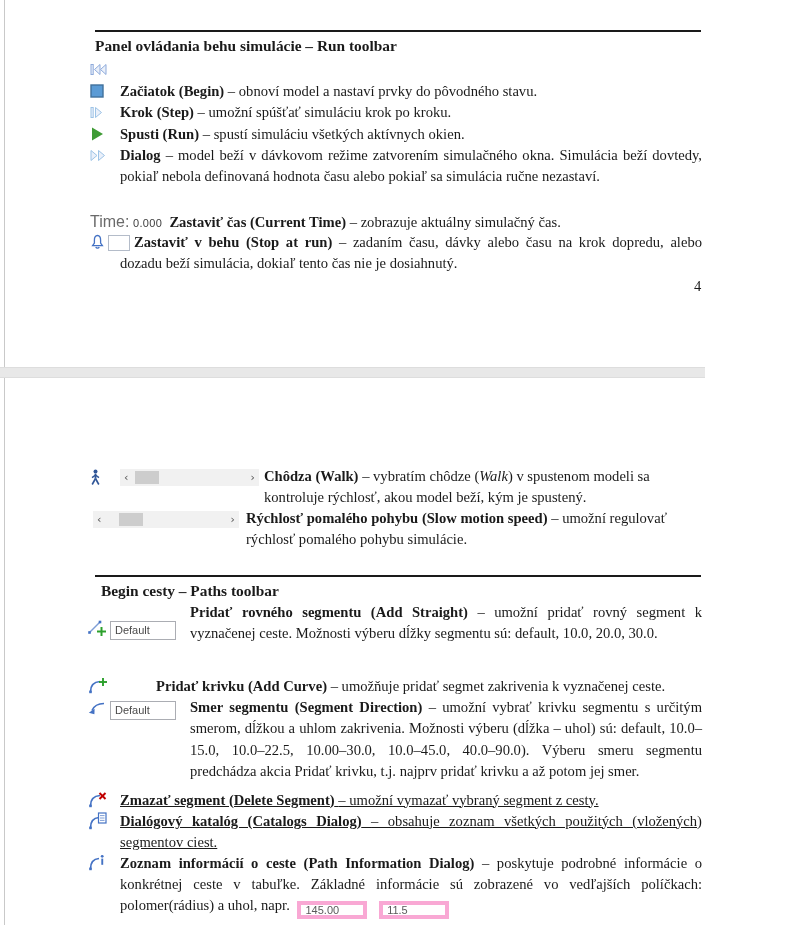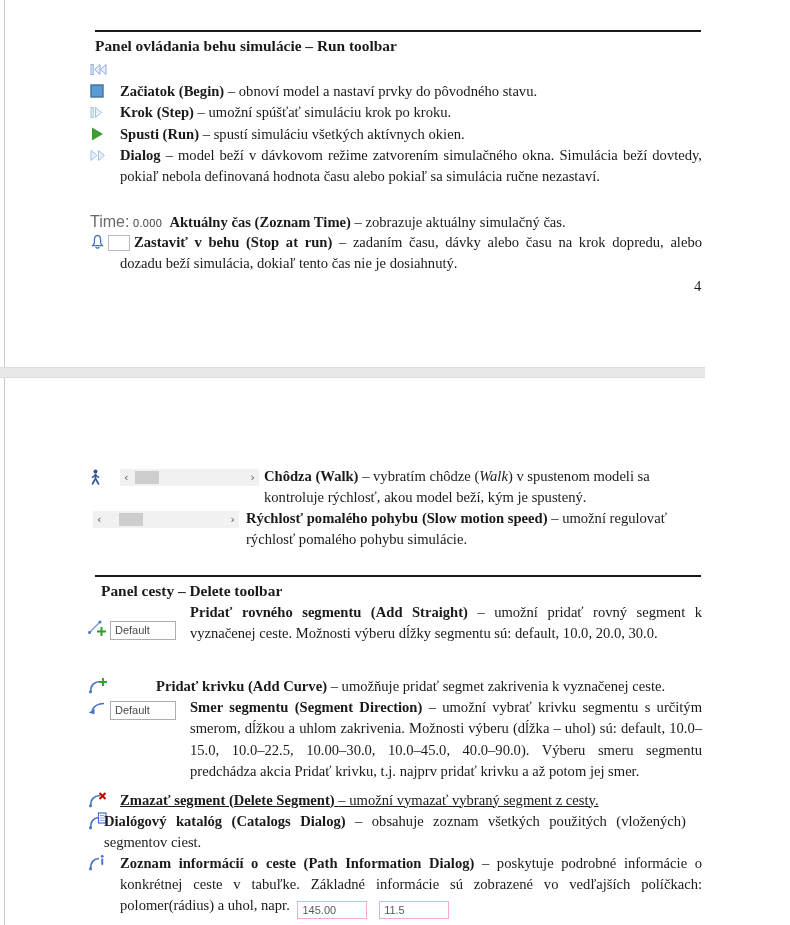--- a/index.html
+++ b/index.html
@@ -20,21 +20,21 @@
   .time-label{font-size:16px;color:#6a6a6a;}
   .time-value{font-size:11px;color:#3d3d3d;letter-spacing:.3px;}
   .checkbox{position:absolute;width:20px;height:14px;background:#fff;border:1px solid #b4bcc9;}
   .scrollbar{position:absolute;height:17px;background:#f1f1f1;}
   .sb-arrow{position:absolute;top:1px;font-family:"DejaVu Sans", sans-serif;font-size:11px;color:#555;line-height:15px;}
   .sb-arrow.left{left:4px;}
   .sb-arrow.right{right:4px;}
   .sb-thumb{position:absolute;top:2px;width:24px;height:13px;background:#cdcdcd;}
   .default-box{position:absolute;width:56px;height:15px;background:#fff;border:1px solid #abadb3;
                font-family:"Liberation Sans", sans-serif;font-size:11px;color:#4a4a4a;padding:1px 4px;line-height:14px;}
-  .mini-input{display:inline-block;box-sizing:border-box;width:70px;height:18px;background:#fff;border:1px solid #f9a8d4;
+  .mini-input{display:inline-block;box-sizing:border-box;width:70px;height:18px;background:#fff;border:4px solid #f9a8d4;
               font-family:"Liberation Sans", sans-serif;font-size:11px;color:#5a5a5a;padding:1px 4px;
               vertical-align:-4px;margin-left:4px;}
   b{font-weight:bold;}
   i{font-style:italic;}
 </style>
 </head>
 <body>
 
 <div class="canvas">
 
@@ -75,21 +75,21 @@
     <div class="txt" style="left:120px;top:123.5px;width:582px;"><b>Spusti (Run)</b> <span>– spustí simuláciu všetkých aktívnych okien.</span></div>
 
     <span class="icon" style="left:90px;top:148px;">
       <svg width="17" height="15" viewBox="0 0 17 15">
         <polygon points="1,2.5 7,7.5 1,12.5" fill="#eaf0fa" stroke="#9dc3e6"></polygon>
         <polygon points="8.5,2.5 14.5,7.5 8.5,12.5" fill="#eaf0fa" stroke="#9dc3e6"></polygon>
       </svg>
     </span>
     <div class="txt j" style="left:120px;top:145px;width:582px;"><b>Dialog</b> <span>– model beží v dávkovom režime zatvorením simulačného okna. Simulácia beží dovtedy, pokiaľ nebola definovaná hodnota času alebo pokiaľ sa simulácia ručne nezastaví.</span></div>
 
-    <div class="txt" style="left:90px;top:210.5px;width:612px;"><span class="sans time-label">Time:</span> <span class="sans time-value">0.000</span>&nbsp; <b>Aktuálny čas (Zoznam Time)</b> <span>– zobrazuje aktuálny simulačný čas.</span></div>
+    <div class="txt" style="left:90px;top:210.5px;width:612px;"><span class="sans time-label">Time:</span> <span class="sans time-value">0.000</span>&nbsp; <b>Zastaviť čas (Current Time)</b> <span>– zobrazuje aktuálny simulačný čas.</span></div>
 
     <span class="icon" style="left:91px;top:234px;">
       <svg width="13" height="16" viewBox="0 0 13 16">
         <path d="M6.5,1.5 C4.2,1.5 3.4,3.6 3.4,6.2 L3.4,9 L1.6,11.6 L11.4,11.6 L9.6,9 L9.6,6.2 C9.6,3.6 8.8,1.5 6.5,1.5 Z" fill="none" stroke="#4472c4" stroke-width="1.3"></path>
         <path d="M4.8,13 A1.8,1.8 0 0 0 8.2,13" fill="none" stroke="#4472c4" stroke-width="1.3"></path>
       </svg>
     </span>
     <span class="checkbox" style="left:108px;top:235px;"></span>
     <div class="txt j" style="left:120px;top:232px;width:582px;text-indent:14px;"><b>Zastaviť v behu (Stop at run)</b> <span>– zadaním času, dávky alebo času na krok dopredu, alebo dozadu beží simulácia, dokiaľ tento čas nie je dosiahnutý.</span></div>
 
@@ -119,21 +119,21 @@
     <div class="txt" style="left:264px;top:88px;width:442px;"><b>Chôdza (Walk)</b> <span><span>– vybratím chôdze (</span><i>Walk</i><span>) v spustenom modeli sa kontroluje rýchlosť, akou model beží, kým je spustený.</span></span></div>
 
     <div class="scrollbar" style="left:93px;top:133px;width:146px;">
       <span class="sb-arrow left">‹</span>
       <span class="sb-thumb" style="left:26px;"></span>
       <span class="sb-arrow right">›</span>
     </div>
     <div class="txt" style="left:246px;top:130px;width:452px;"><b>Rýchlosť pomalého pohybu (Slow motion speed)</b> <span>– umožní regulovať rýchlosť pomalého pohybu simulácie.</span></div>
 
     <div class="rule" style="left:95px;top:197px;width:606px;"></div>
-    <div class="heading" style="left:101px;top:204px;">Panel cesty – Delete toolbar</div>
+    <div class="heading" style="left:101px;top:204px;">Begin cesty – Paths toolbar</div>
 
     <span class="icon" style="left:87px;top:241px;">
       <svg width="21" height="19" viewBox="0 0 21 19">
         <line x1="2.5" y1="13.5" x2="13" y2="3" stroke="#7f9ed6" stroke-width="1.5"></line>
         <rect x="1.2" y="12.2" width="2.6" height="2.6" fill="#4472c4"></rect>
         <rect x="11.7" y="1.7" width="2.6" height="2.6" fill="#4472c4"></rect>
         <line x1="14.5" y1="8" x2="14.5" y2="17" stroke="#2ca02c" stroke-width="2"></line>
         <line x1="10" y1="12.5" x2="19" y2="12.5" stroke="#2ca02c" stroke-width="2"></line>
       </svg>
     </span>
@@ -172,21 +172,21 @@
     <span class="icon" style="left:88px;top:434px;">
       <svg width="20" height="18" viewBox="0 0 20 18">
         <path d="M2.5,16 Q2.5,6 11,5.5" fill="none" stroke="#4472c4" stroke-width="1.7"></path>
         <rect x="1.2" y="14.6" width="2.6" height="2.6" fill="#4472c4"></rect>
         <rect x="10.5" y="1" width="7.5" height="10" fill="#ffffff" stroke="#4472c4" stroke-width="1.2"></rect>
         <line x1="12" y1="3.6" x2="16.5" y2="3.6" stroke="#7f9ed6" stroke-width="1"></line>
         <line x1="12" y1="6" x2="16.5" y2="6" stroke="#7f9ed6" stroke-width="1"></line>
         <line x1="12" y1="8.4" x2="16.5" y2="8.4" stroke="#7f9ed6" stroke-width="1"></line>
       </svg>
     </span>
-    <div class="txt j" style="left:104px;top:432.5px;width:582px;"><b>Dialógový katalóg (Catalogs Dialog)</b> <span>– obsahuje zoznam všetkých použitých (vložených) segmentov ciest.</span></div>
+    <div class="txt j" style="left:120px;top:432.5px;width:582px;text-decoration:underline;"><b>Dialógový katalóg (Catalogs Dialog)</b> <span>– obsahuje zoznam všetkých použitých (vložených) segmentov ciest.</span></div>
 
     <span class="icon" style="left:88px;top:476px;">
       <svg width="19" height="17" viewBox="0 0 19 17">
         <path d="M2.5,15 Q2.5,5 11,4.5" fill="none" stroke="#4472c4" stroke-width="1.7"></path>
         <rect x="1.2" y="13.6" width="2.6" height="2.6" fill="#4472c4"></rect>
         <circle cx="14.2" cy="2.3" r="1.4" fill="#4472c4"></circle>
         <rect x="13.3" y="4.6" width="1.9" height="6.2" fill="#4472c4"></rect>
       </svg>
     </span>
     <div class="txt j" style="left:120px;top:474.5px;width:582px;"><b>Zoznam informácií o ceste (Path Information Dialog)</b> <span>– poskytuje podrobné informácie o konkrétnej ceste v tabuľke. Základné informácie sú zobrazené vo vedľajších políčkach: polomer(rádius) a uhol, napr.</span>

